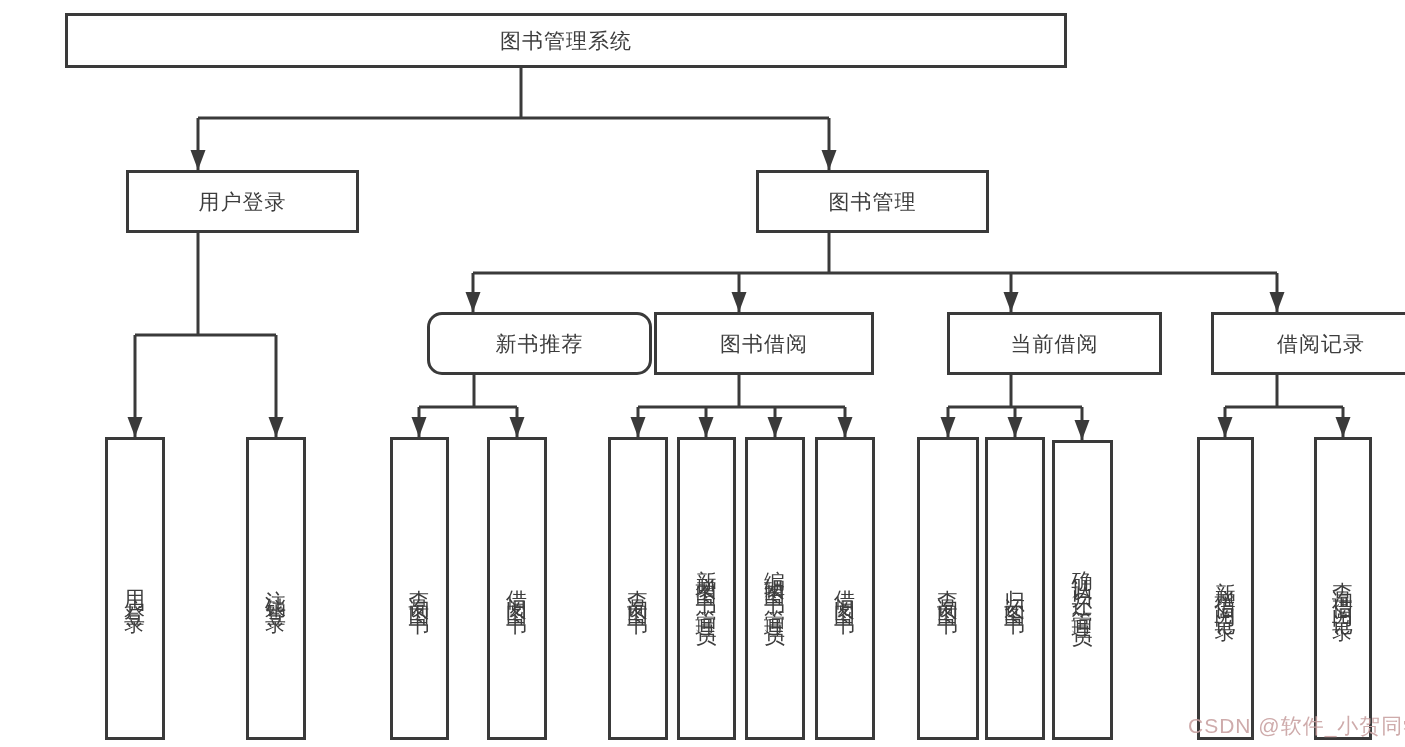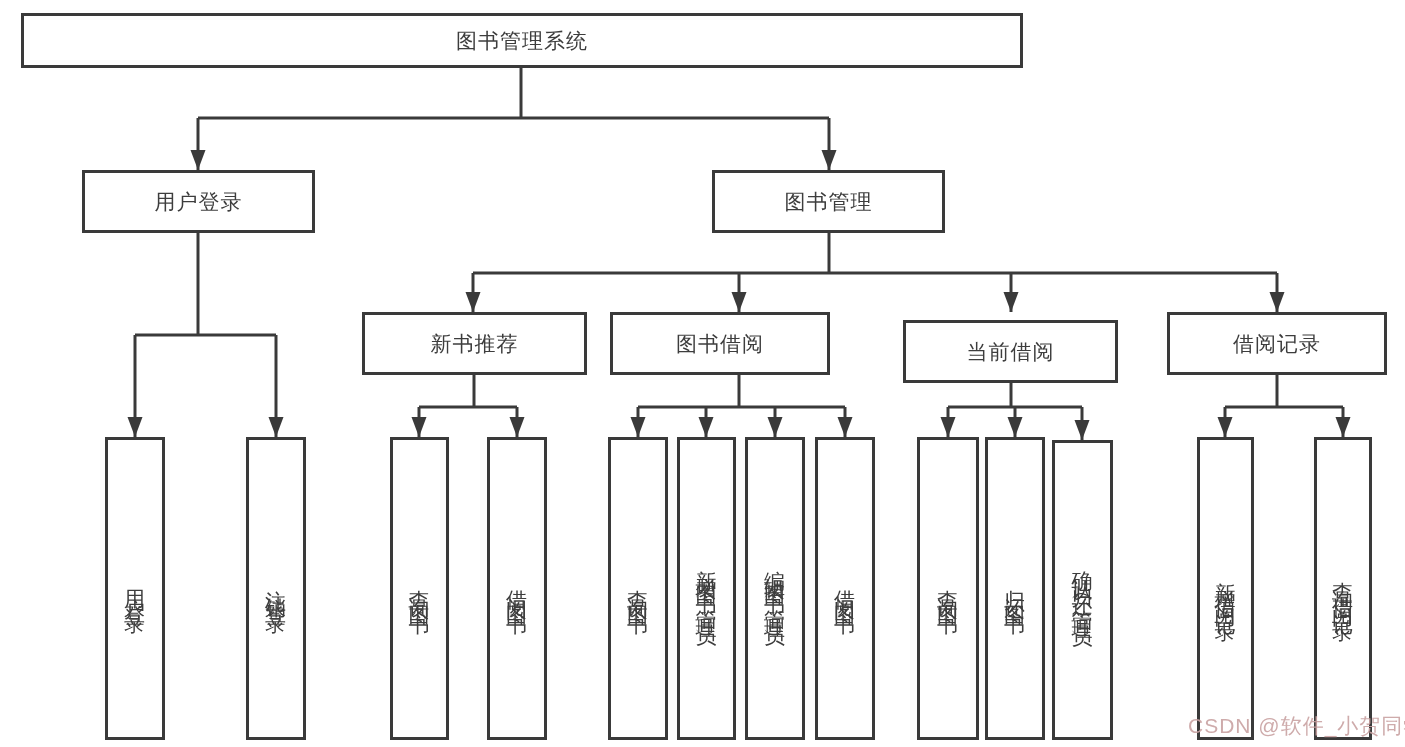--- a/index.html
+++ b/index.html
@@ -21,21 +21,21 @@
   .ah{fill:var(--line);}
   .box{
     position:absolute;
     border:3px solid var(--line);
     background:#fff;
     color:var(--text);
     display:flex;align-items:center;justify-content:center;
     font-size:21px;
     z-index:2;
   }
-  .h{letter-spacing:1px;}
+  .h{letter-spacing:1px;margin-left:44px;}
   .v{
     writing-mode:vertical-rl;
     text-orientation:mixed;
     letter-spacing:8px;
     line-height:1;
   }
   .watermark{
     position:absolute;
     left:1188px;top:712px;
     font-size:21px;
@@ -111,23 +111,23 @@
       <path class="wire" d="M1225 407 V437" marker-end="url(#ah)"></path>
       <path class="wire" d="M1343 407 V437" marker-end="url(#ah)"></path>
     </g>
   </svg>
 
   <div class="box h" style="left:21px;top:13px;width:1002px;height:55px;">图书管理系统</div>
 
   <div class="box h" style="left:82px;top:170px;width:233px;height:63px;">用户登录</div>
   <div class="box h" style="left:712px;top:170px;width:233px;height:63px;">图书管理</div>
 
-  <div class="box h" style="left:362px;top:312px;width:225px;height:63px;">新书推荐</div>
+  <div class="box h" style="left:383px;top:312px;width:225px;height:63px;border-radius:15px;">新书推荐</div>
   <div class="box h" style="left:610px;top:312px;width:220px;height:63px;">图书借阅</div>
-  <div class="box h" style="left:903px;top:320px;width:215px;height:63px;">当前借阅</div>
+  <div class="box h" style="left:903px;top:312px;width:215px;height:63px;">当前借阅</div>
   <div class="box h" style="left:1167px;top:312px;width:220px;height:63px;">借阅记录</div>
 
   <div class="box v" style="left:105px;top:437px;width:60px;height:303px;">用户登录</div>
   <div class="box v" style="left:246px;top:437px;width:60px;height:303px;">注销登录</div>
 
   <div class="box v" style="left:390px;top:437px;width:59px;height:303px;">查询图书</div>
   <div class="box v" style="left:487px;top:437px;width:60px;height:303px;">借阅图书</div>
 
   <div class="box v" style="left:608px;top:437px;width:60px;height:303px;">查询图书</div>
   <div class="box v" style="left:677px;top:437px;width:59px;height:303px;">新增图书（管理员）</div>

